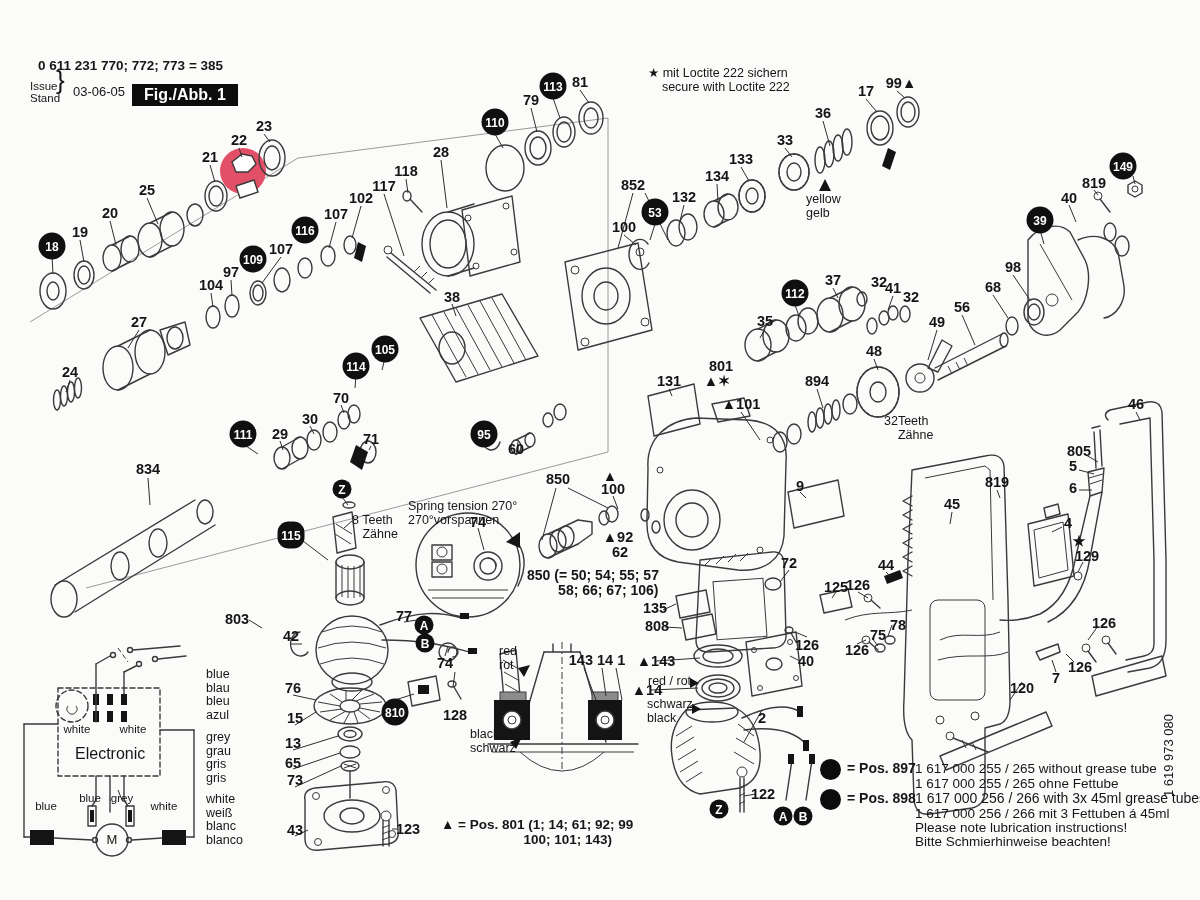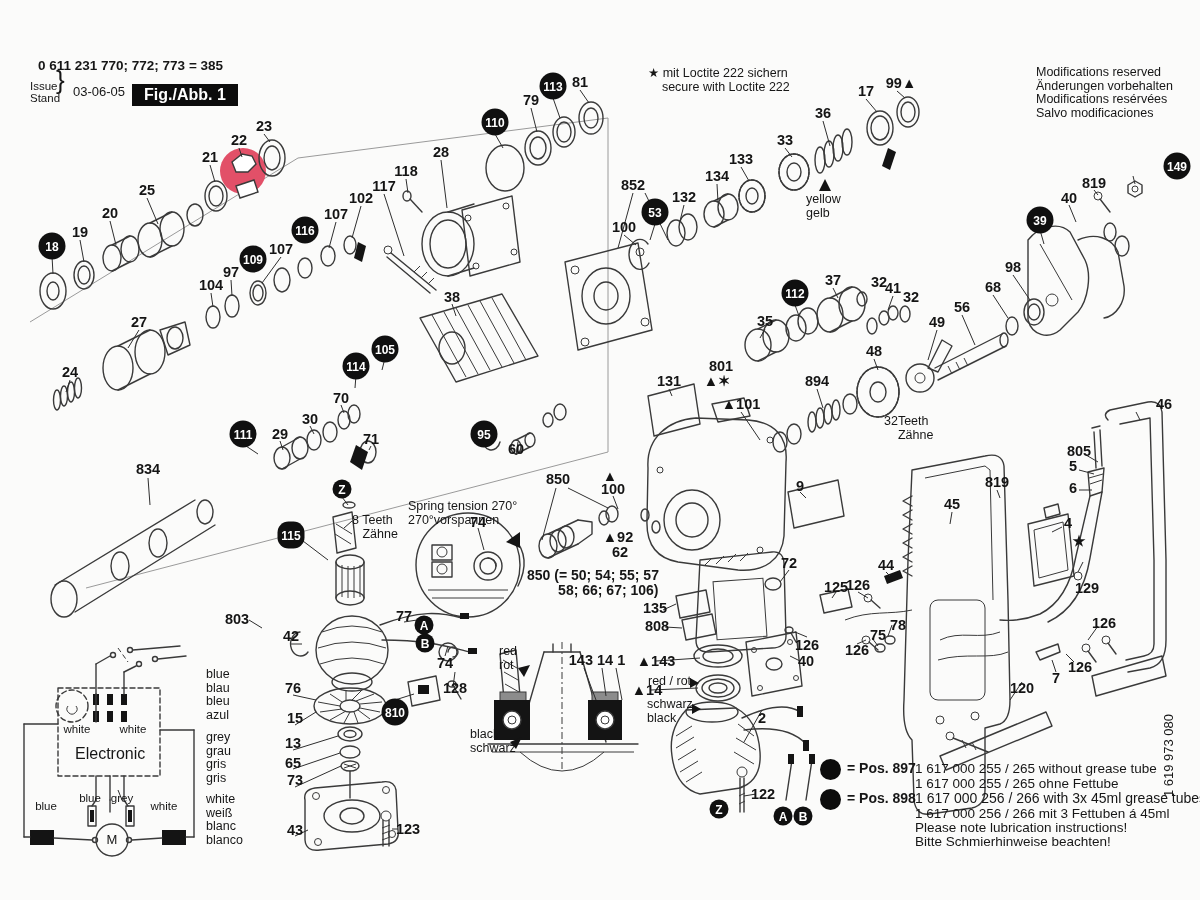--- a/index.html
+++ b/index.html
@@ -617,34 +617,32 @@
 
 <div class="code">0 611 231 770; 772; 773 = 385</div>
 <div class="ann tiny" style="left:30px;top:80px">Issue</div>
 <div class="ann tiny" style="left:30px;top:92px">Stand</div>
 <div class="ann" style="left:56px;top:74px;font-size:26px;font-weight:400">}</div>
 <div class="ann" style="left:73px;top:85px;font-size:13px">03-06-05</div>
 <div class="figbox">Fig./Abb. 1</div>
 
 <div class="ann" style="left:648px;top:67px">★ mit Loctite 222 sichern
     secure with Loctite 222</div>
-<div class="ann" style="left:1036px;top:66px">Modifications reserved
-Änderungen vorbehalten
-Modifications resérvées
-Salvo modificaciones</div>
 <div class="ann" style="left:408px;top:500px">Spring tension 270°
 270°vorspannen</div>
 <div class="ann" style="left:352px;top:514px">8 Teeth
    Zähne</div>
 <div class="ann" style="left:884px;top:415px">32Teeth
     Zähne</div>
 <div class="ann" style="left:806px;top:193px">yellow
 gelb</div>
 <div class="ann b" style="left:527px;top:568px;font-size:14px;line-height:15px">850 (= 50; 54; 55; 57
         58; 66; 67; 106)</div>
+<div class="ann b" style="left:441px;top:818px;font-size:13.5px;line-height:14.5px">▲ = Pos. 801 (1; 14; 61; 92; 99
+                      100; 101; 143)</div>
 <div class="ann" style="left:499px;top:645px">red
 rot</div>
 <div class="ann" style="left:470px;top:728px">black
 schwarz</div>
 <div class="ann" style="left:648px;top:675px">red / rot</div>
 <div class="ann" style="left:647px;top:698px">schwarz
 black</div>
 <div class="vert">1 619 973 080</div>
 
 <div class="dot" style="left:820px;top:759px"></div>
@@ -752,51 +750,51 @@
       <div class="part-label" style="left: 293px; top: 688px;">76</div>
       <div class="part-label" style="left: 295px; top: 718px;">15</div>
       <div class="part-label" style="left: 293px; top: 743px;">13</div>
       <div class="part-label" style="left: 293px; top: 763px;">65</div>
       <div class="part-label" style="left: 295px; top: 780px;">73</div>
       <div class="part-label" style="left: 295px; top: 830px;">43</div>
       <div class="part-label" style="left: 408px; top: 829px;">123</div>
       <div class="part-label" style="left: 404px; top: 616px;">77</div>
       <div class="part-label" style="left: 478px; top: 522px;">74</div>
       <div class="part-label" style="left: 445px; top: 663px;">74</div>
-      <div class="part-label" style="left: 455px; top: 688px;">128</div>
+      <div class="part-label" style="left: 455px; top: 715px;">128</div>
       <div class="part-label" style="left: 952px; top: 504px;">45</div>
-      <div class="part-label" style="left: 1136px; top: 404px; margin-left: 28px;">46</div>
+      <div class="part-label" style="left: 1136px; top: 404px;">46</div>
       <div class="part-label" style="left: 1079px; top: 451px;">805</div>
       <div class="part-label" style="left: 1073px; top: 466px;">5</div>
       <div class="part-label" style="left: 1073px; top: 488px;">6</div>
       <div class="part-label" style="left: 997px; top: 482px;">819</div>
       <div class="part-label" style="left: 1068px; top: 523px;">4</div>
       <div class="part-label" style="left: 1079px; top: 541px;">★</div>
-      <div class="part-label" style="left: 1087px; top: 588px;">129</div>
+      <div class="part-label" style="left: 1087px; top: 556px;">129</div>
       <div class="part-label" style="left: 858px; top: 585px;">126</div>
       <div class="part-label" style="left: 886px; top: 565px;">44</div>
       <div class="part-label" style="left: 898px; top: 625px;">78</div>
       <div class="part-label" style="left: 878px; top: 635px;">75</div>
       <div class="part-label" style="left: 857px; top: 650px;">126</div>
       <div class="part-label" style="left: 1104px; top: 623px;">126</div>
       <div class="part-label" style="left: 1056px; top: 678px;">7</div>
       <div class="part-label" style="left: 1080px; top: 667px;">126</div>
       <div class="part-label" style="left: 1022px; top: 688px;">120</div>
       <div class="part-label" style="left: 597px; top: 660px;">143 14 1</div>
     </div>
 <div id="badges-layer">
       <div class="badge" style="left: 52px; top: 246px;">18</div>
       <div class="badge" style="left: 253px; top: 259px;">109</div>
       <div class="badge" style="left: 305px; top: 230px;">116</div>
       <div class="badge" style="left: 495px; top: 122px;">110</div>
       <div class="badge" style="left: 553px; top: 86px;">113</div>
       <div class="badge" style="left: 655px; top: 212px;">53</div>
       <div class="badge" style="left: 795px; top: 293px;">112</div>
       <div class="badge" style="left: 1040px; top: 220px;">39</div>
-      <div class="badge" style="left: 1177px; top: 166px;">149</div>
+      <div class="badge" style="left: 1123px; top: 166px;">149</div>
       <div class="badge" style="left: 243px; top: 434px;">111</div>
       <div class="badge" style="left: 356px; top: 366px;">114</div>
       <div class="badge" style="left: 385px; top: 349px;">105</div>
       <div class="badge" style="left: 484px; top: 434px;">95</div>
       <div class="badge" style="left: 291px; top: 535px; border-radius: 11px;">115</div>
       <div class="badge" style="left: 395px; top: 712px;">810</div>
     </div>
 <div id="letters-layer">
       <div class="letter-badge" style="left: 342px; top: 489px;">Z</div>
       <div class="letter-badge" style="left: 424px; top: 625px;">A</div>

